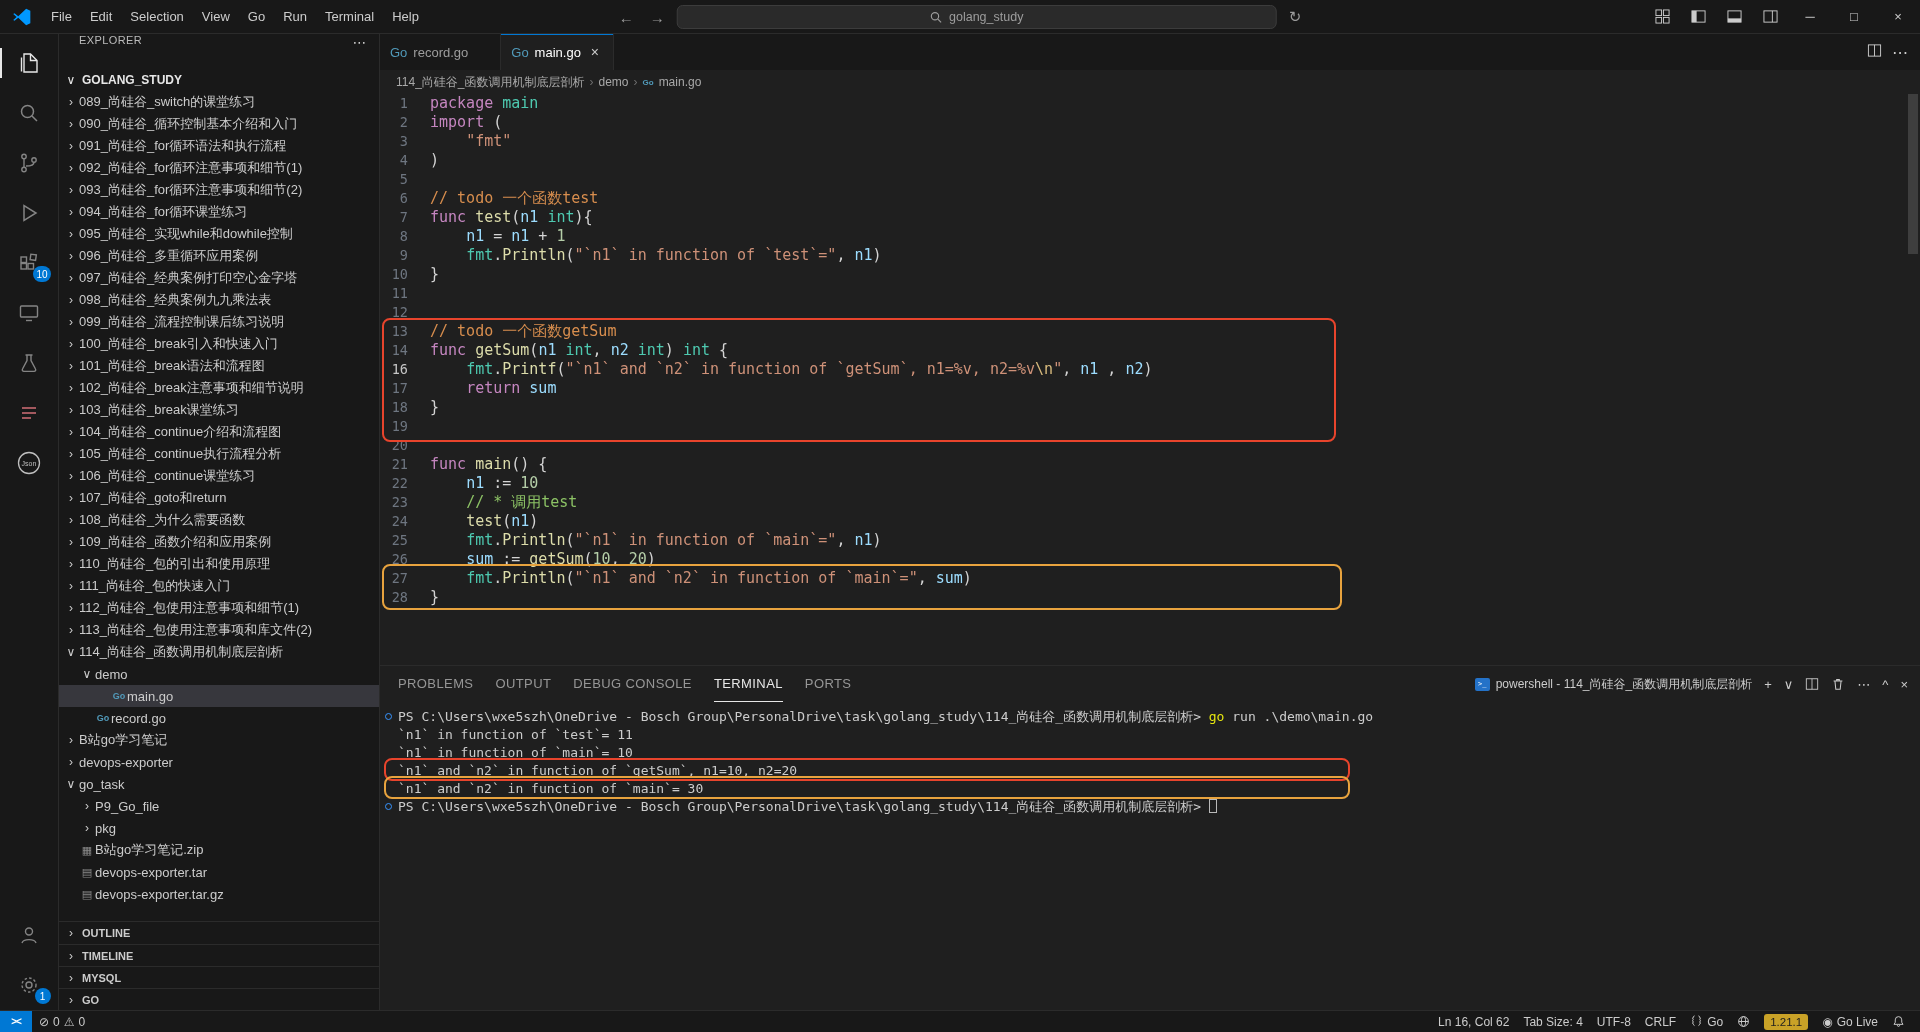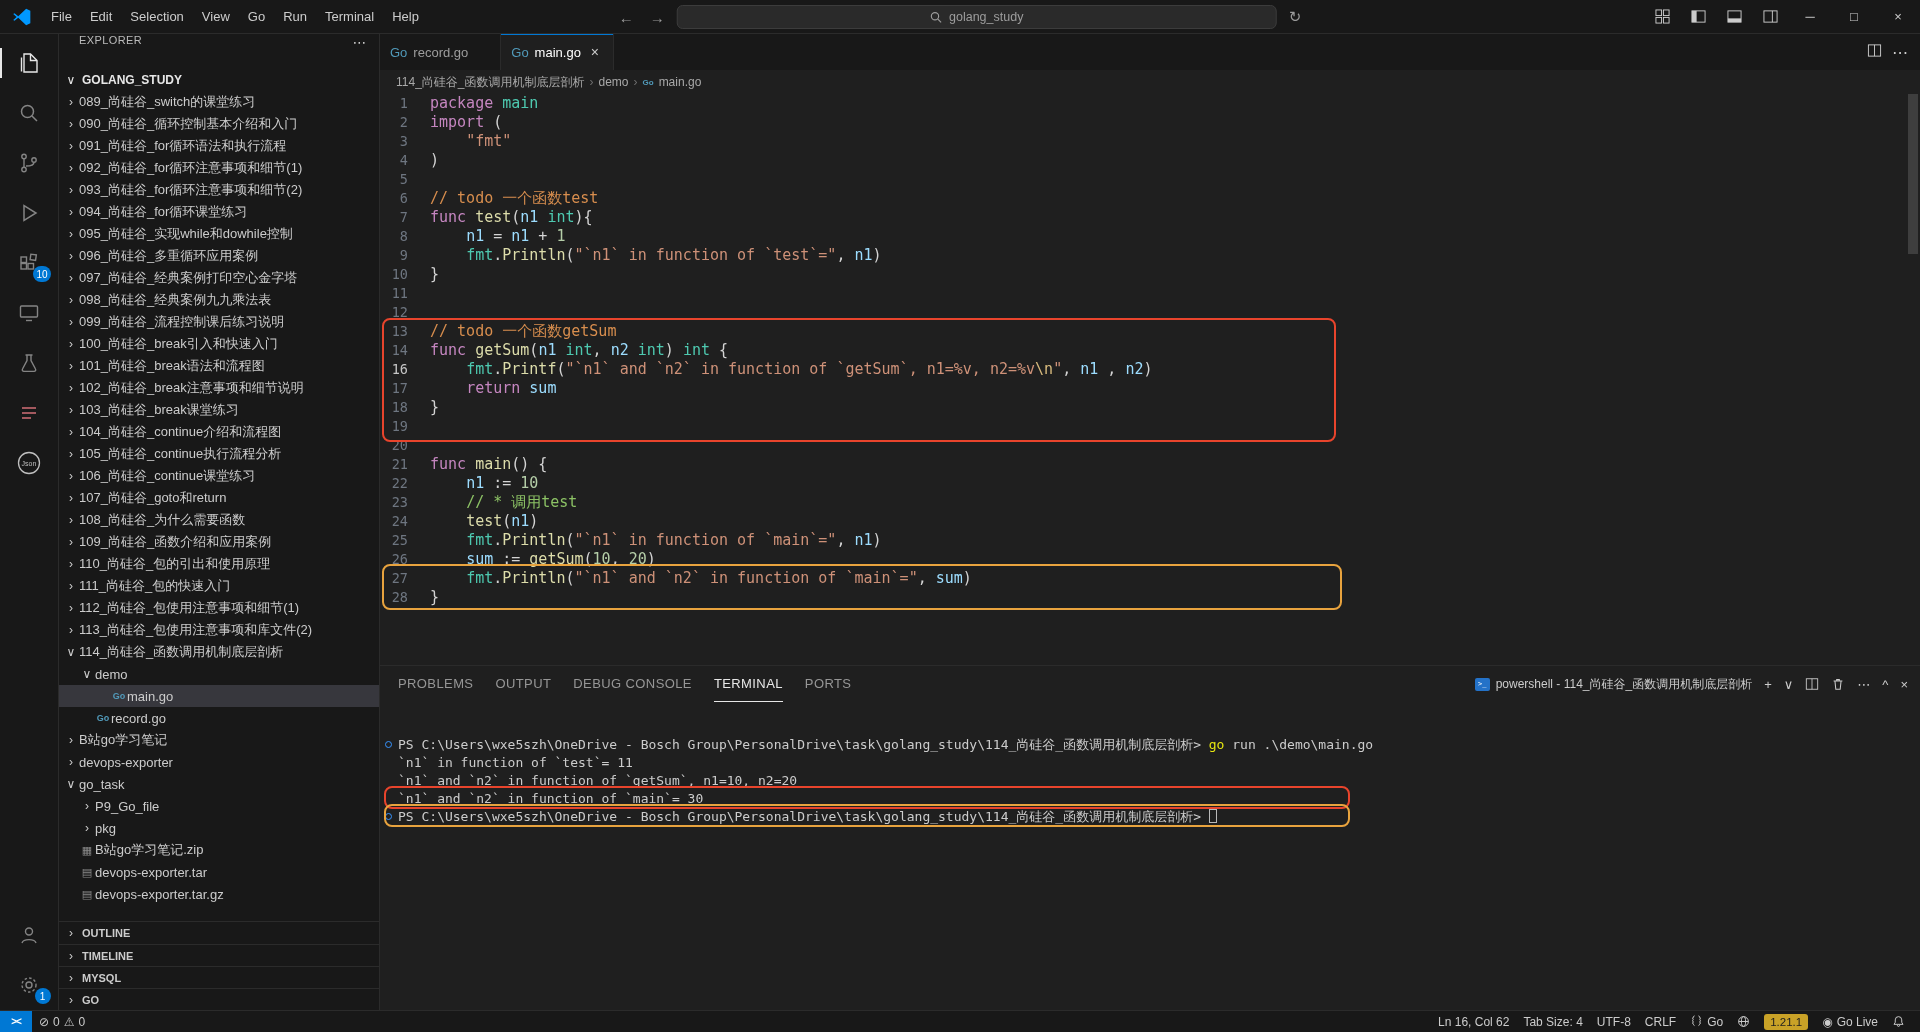--- a/index.html
+++ b/index.html
@@ -107,21 +107,21 @@
                display:flex; align-items:center; border-bottom:1px solid transparent; }
   .panel-tab.active { color:#e7e7e7; border-bottom:1px solid #e7e7e7; }
   .panel-right { margin-left:auto; display:flex; align-items:center; gap:12px; }
   .term-title { display:flex; align-items:center; gap:6px; font-size:12px; color:#cccccc; }
   .ps-icon { width:15px; height:13px; background:#2472c8; border-radius:2px; color:#fff;
              font-size:7px; display:flex; align-items:center; justify-content:center;
              font-family:"DejaVu Sans Mono",monospace; }
   .panel-icon { color:#cccccc; font-size:13px; display:flex; align-items:center; }
 
   .terminal { flex:1; position:relative; padding:6px 0 0 0;
-              font-family:"DejaVu Sans Mono","Liberation Mono",monospace; font-size:13px;margin-top:28px; }
+              font-family:"DejaVu Sans Mono","Liberation Mono",monospace; font-size:13px; }
   .term-line { height:18px; line-height:18px; white-space:pre; padding-left:18px; position:relative; }
   .term-line .dot { position:absolute; left:5px; top:5px; width:7px; height:7px;
                     border:1.5px solid #3794ff; border-radius:50%; }
   .term-cursor { display:inline-block; width:8px; height:14px; border:1px solid #b9b9b9;
                  vertical-align:-2px; }
 
   
   .statusbar { height:22px; background:#181818; border-top:1px solid #2b2b2b;
                display:flex; align-items:center; font-size:12px; color:#cccccc; }
   .sb-item { display:flex; align-items:center; gap:4px; padding:0 7px; height:22px; }
@@ -555,20 +555,21 @@
             </span>
             <span class="panel-icon">⋯</span>
             <span class="panel-icon">^</span>
             <span class="panel-icon">×</span>
           </div>
         </div>
         <div class="terminal">
           <div>
               <div class="term-line"><span class="dot"></span><span class="tk-w">PS C:\Users\wxe5szh\OneDrive - Bosch Group\PersonalDrive\task\golang_study\114_尚硅谷_函数调用机制底层剖析&gt; </span><span class="tk-y">go</span><span class="tk-w"> run .\demo\main.go</span></div>
               <div class="term-line"><span class="tk-w">`n1` in function of `test`= 11</span></div>
+              <div class="term-line"><span class="tk-w">`n1` in function of `main`= 10</span></div>
               <div class="term-line"><span class="tk-w">`n1` and `n2` in function of `getSum`, n1=10, n2=20</span></div>
               <div class="term-line"><span class="tk-w">`n1` and `n2` in function of `main`= 30</span></div>
               <div class="term-line"><span class="dot"></span><span class="tk-w">PS C:\Users\wxe5szh\OneDrive - Bosch Group\PersonalDrive\task\golang_study\114_尚硅谷_函数调用机制底层剖析&gt; </span><span class="term-cursor"></span></div>
             </div>
           <div class="annot annot-tm-red" style="border-color: rgb(232, 68, 44);"></div>
           <div class="annot annot-tm-orange" style="border-color: rgb(232, 163, 62);"></div>
         </div>
       </div>
     </div>
   </div>

